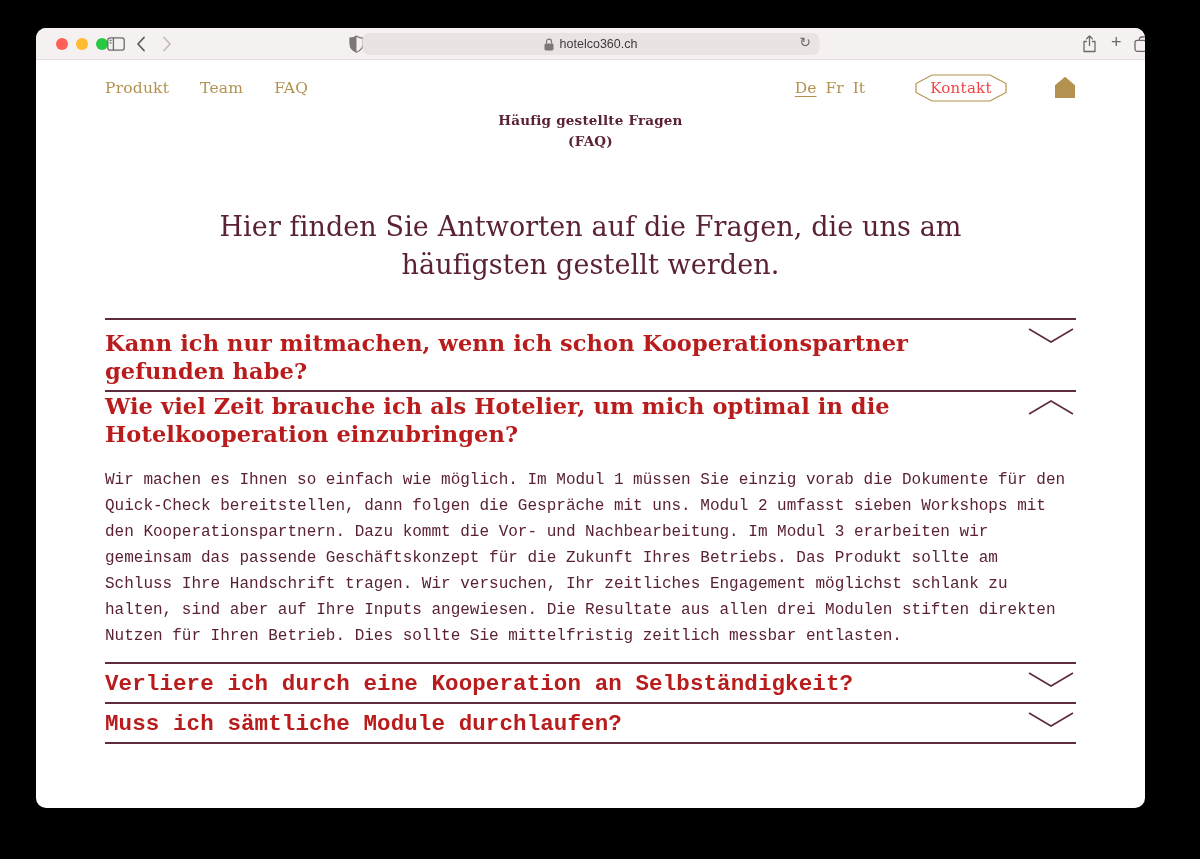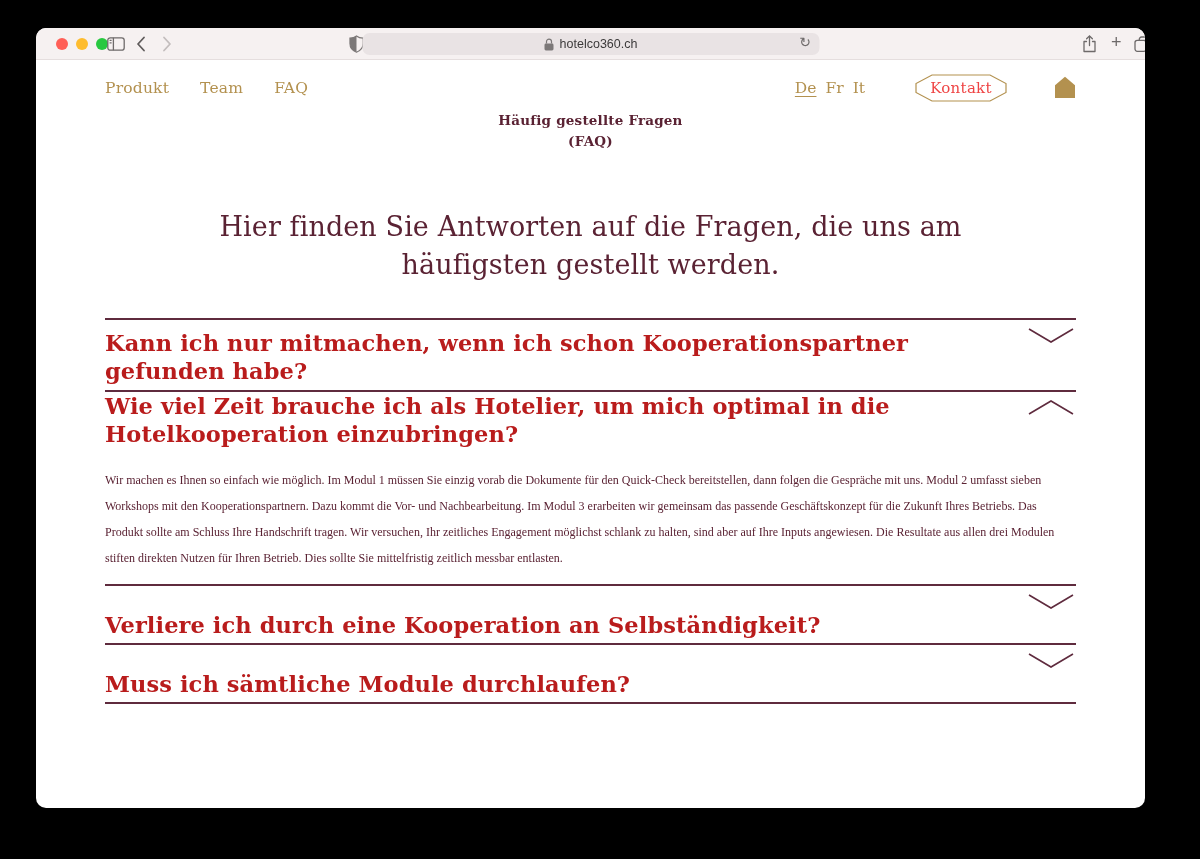--- a/index.html
+++ b/index.html
@@ -85,26 +85,26 @@
 
   
   .faq { margin-top:34px; border-bottom:2px solid #5f2b3e; }
   .faq-item { position:relative; border-top:2px solid #5f2b3e; }
   .faq-q {
     font-family:"DejaVu Serif","Liberation Serif",serif;
     font-size:22.5px; font-weight:600; line-height:28px; letter-spacing:.1px;
     padding-right:95px; cursor:pointer; color:#b91c1c;
   }
   .faq-item.two-line .faq-q { padding-top:9px; padding-bottom:5px; }
-  .faq-item.one-line .faq-q { padding-top:25px; padding-bottom:4px; }
+  .faq-item.one-line .faq-q { padding-top:6px; padding-bottom:4px;font-family:Liberation Mono, monospace; }
   .faq-item.expanded .faq-q { padding-top:0; padding-bottom:0; }
   .chev { position:absolute; top:7px; right:2px; cursor:pointer; }
   .faq-answer {
-    font-family:Liberation Serif, serif;
-    font-size:12px; line-height:26px; letter-spacing:0;
+    font-family:Liberation Mono, monospace;
+    font-size:16px; line-height:26px; letter-spacing:0;
     margin-top:19px; padding-bottom:13px; padding-right:4px; color:#5a2233;
   }
 </style>
 </head>
 <body>
 
 <div class="window">
 
   <div class="titlebar">
     <div class="traffic t-close"></div>

